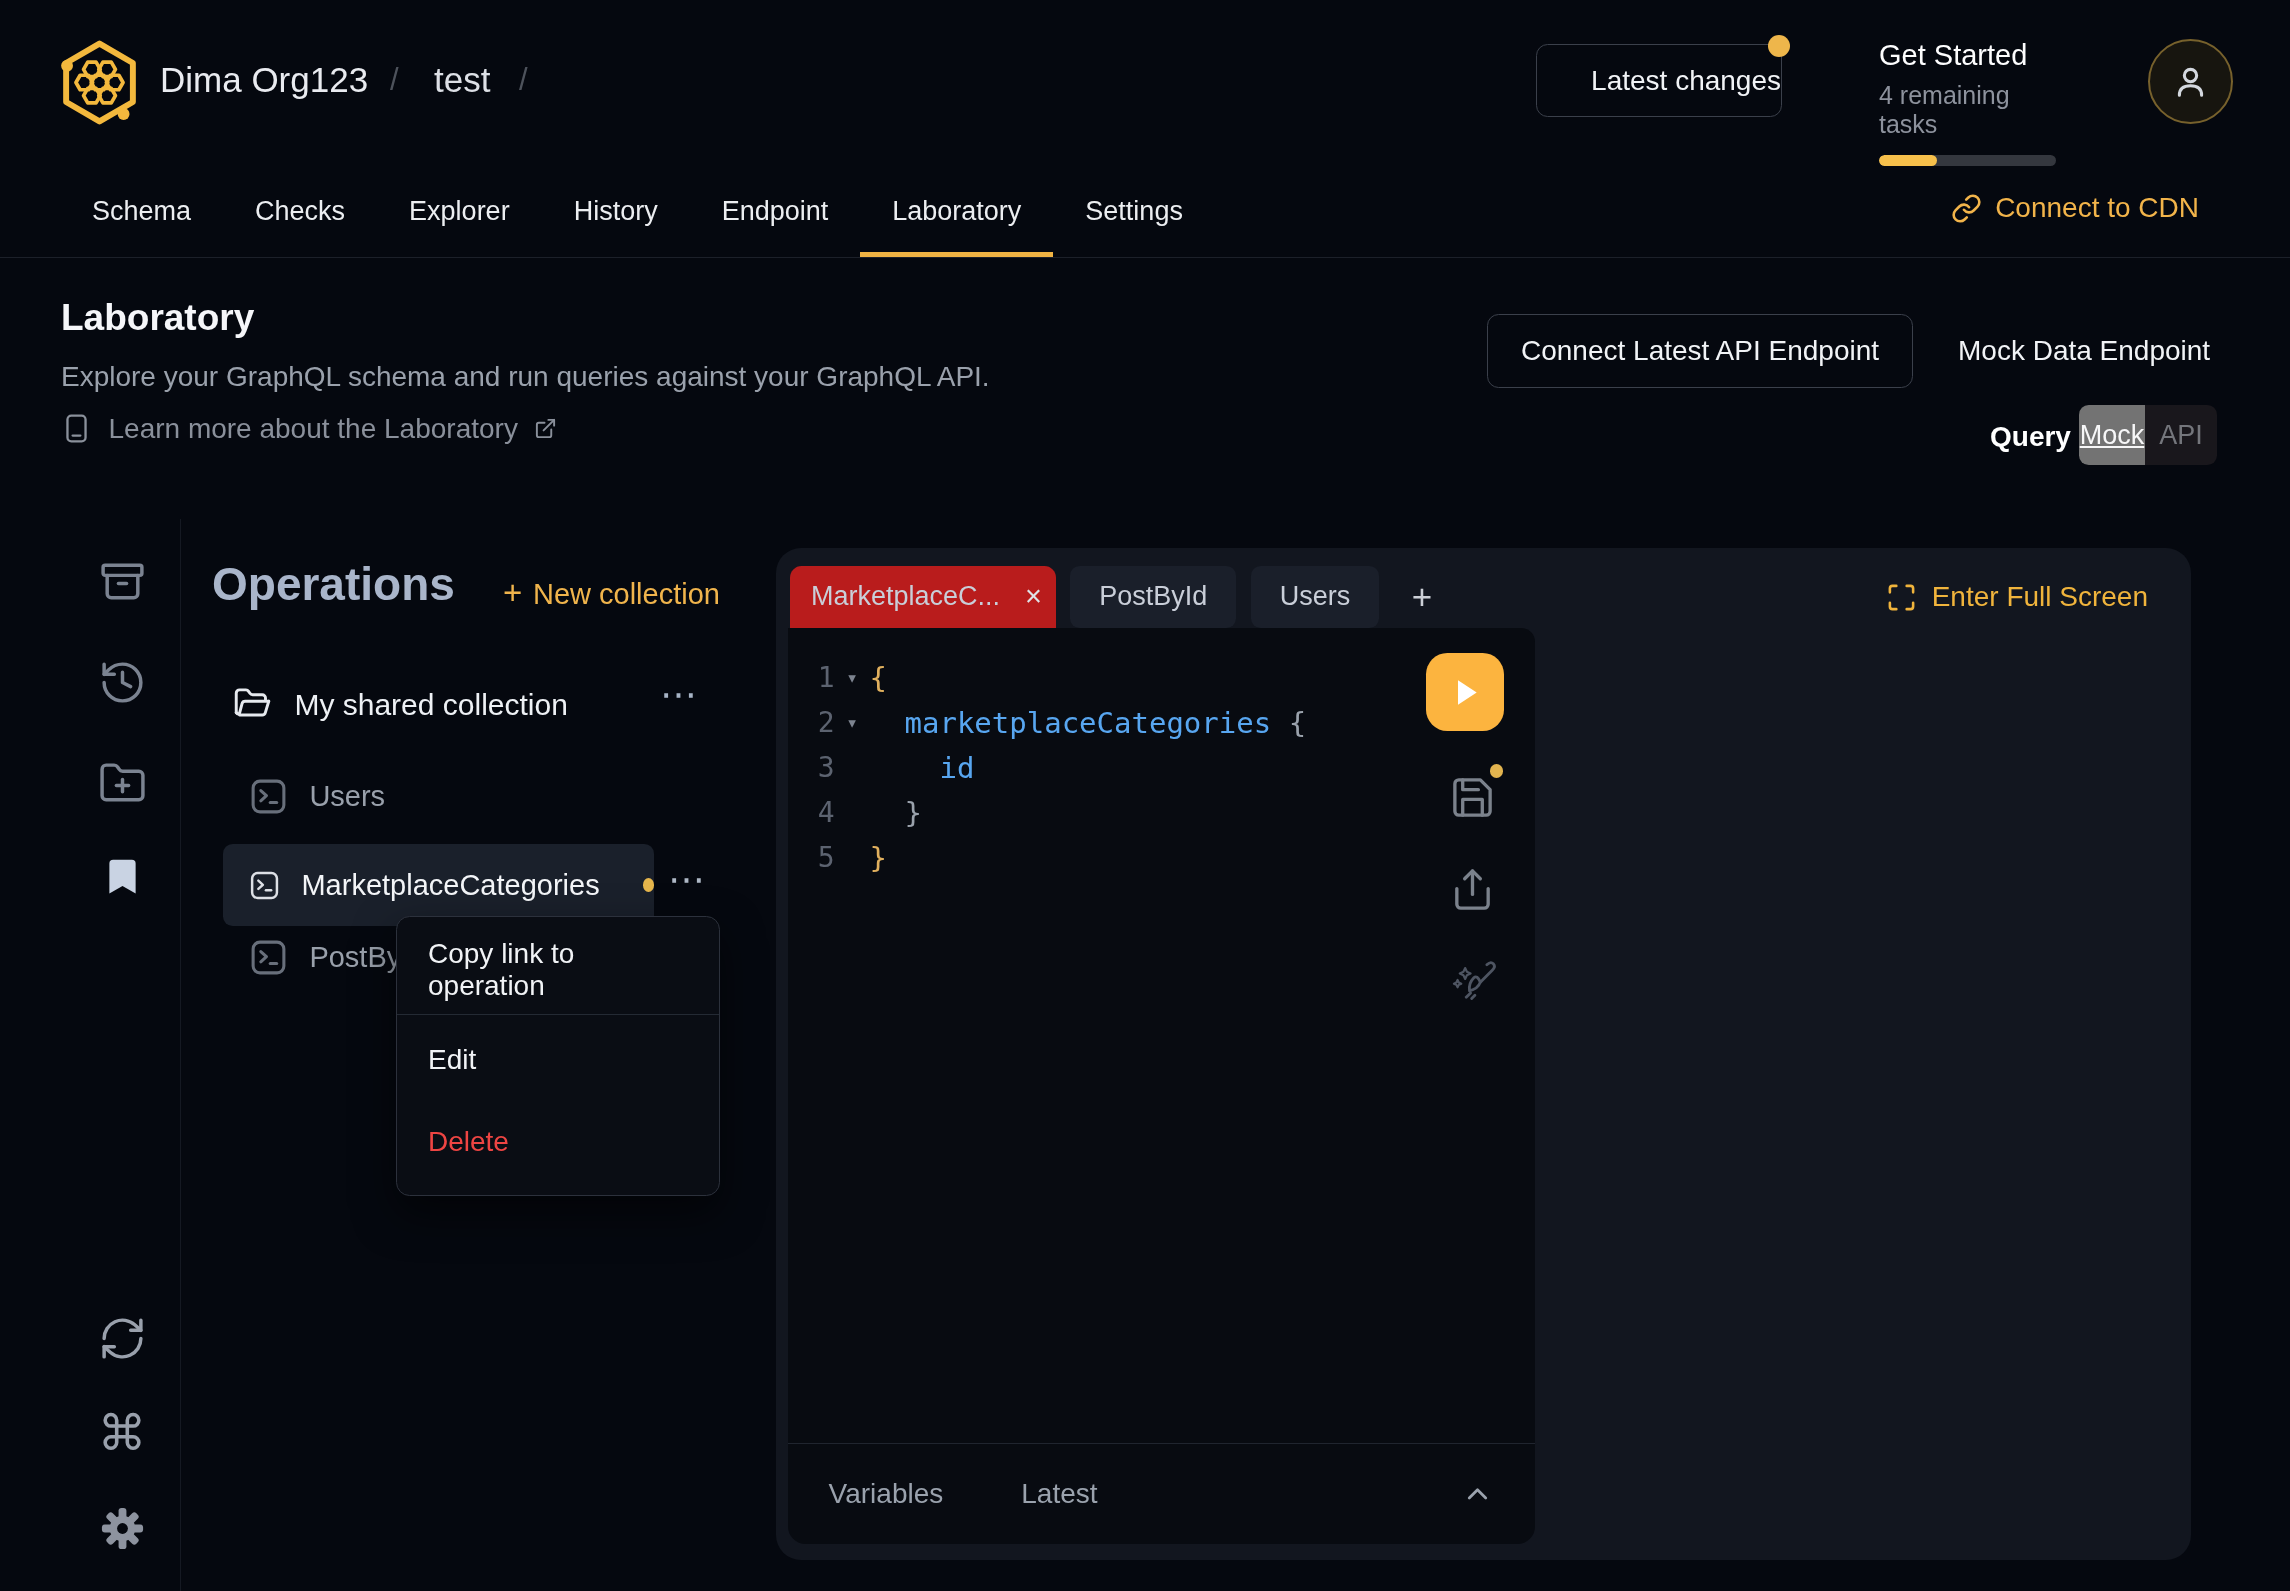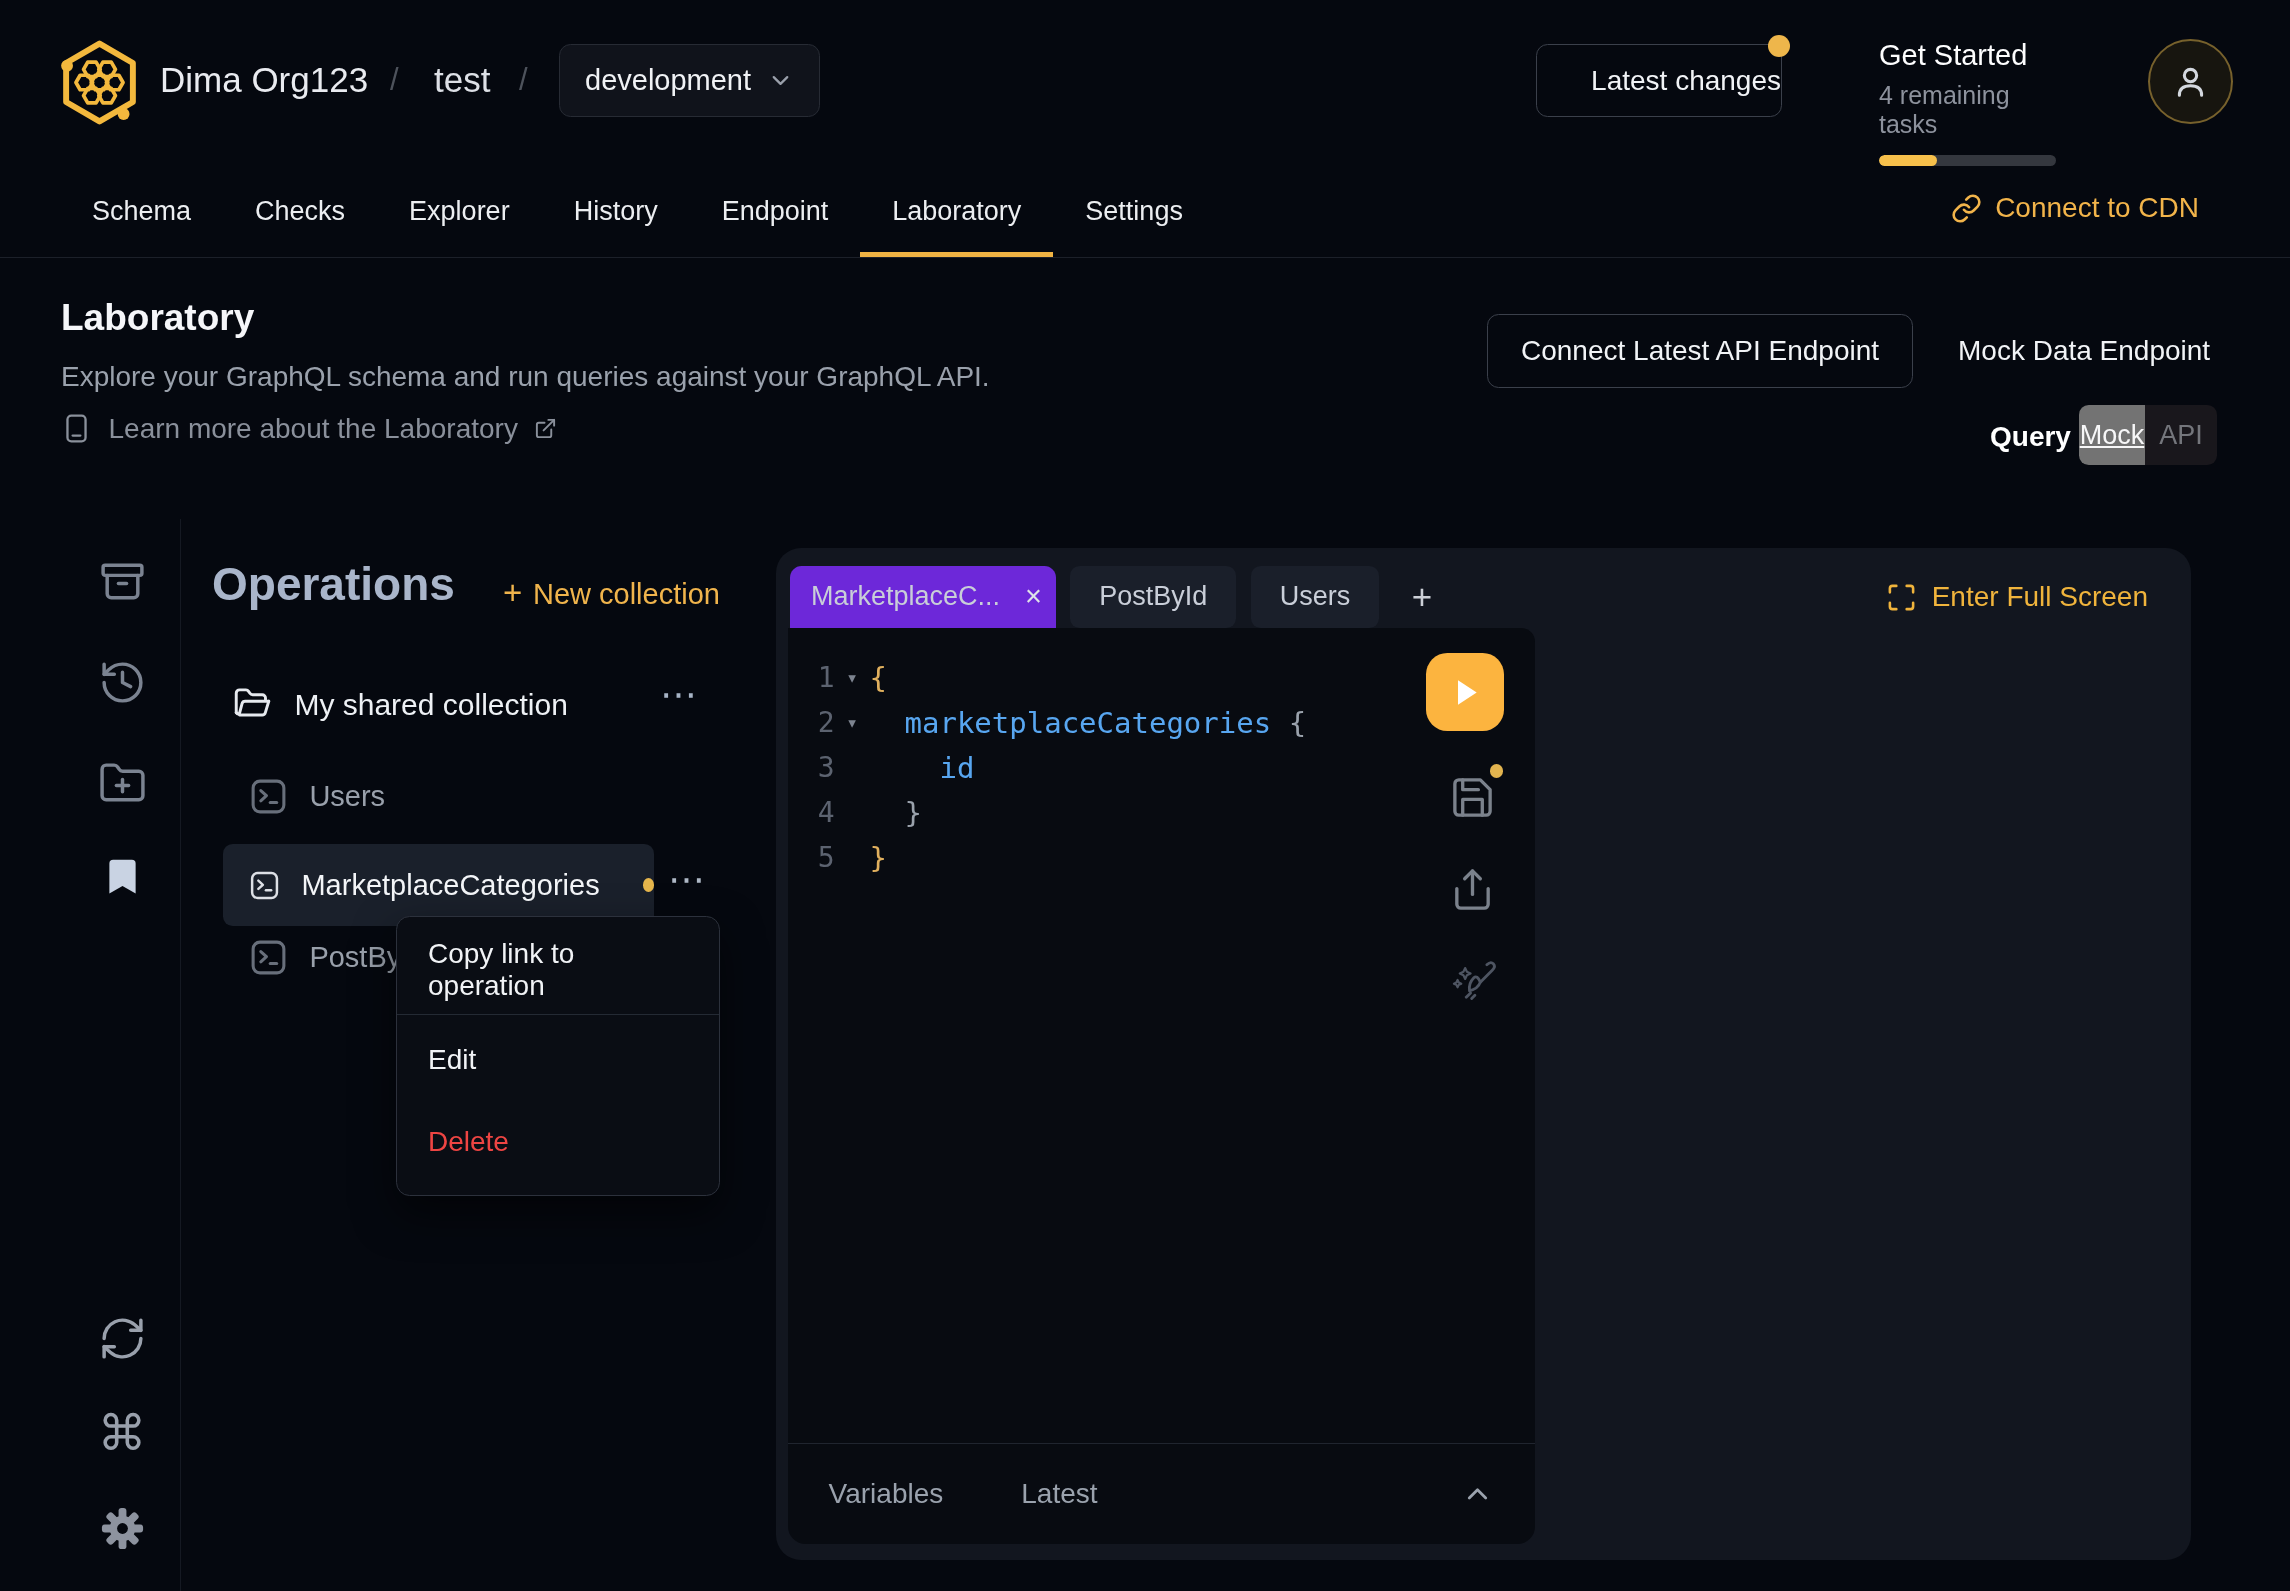--- a/index.html
+++ b/index.html
@@ -105,21 +105,21 @@
   .ctx-item.danger { color:#ee4543; }
   .ctx-divider { height:1px; background:#242a34; margin:3.9px 0; }
 
   
   .lab-panel { left:776px; top:548px; width:1415px; height:1012px; background:#12161f; border-radius:25px; }
   .ed-tabs { position:absolute; left:13.6px; top:17.5px; display:flex; gap:14.6px; align-items:flex-end; }
   .ed-tab {
     height:62px; display:flex; align-items:center; padding:0 29px; gap:25px;
     background:#1a1f2a; border-radius:9.7px; font-size:27px; color:#c9ced8; cursor:pointer;
   }
-  .ed-tab.active { background:#6d28d9; border-radius:11.6px 11.6px 0 0; width:266px; padding:0 21.3px; }
+  .ed-tab.active { background:#b91c1c; border-radius:11.6px 11.6px 0 0; width:266px; padding:0 21.3px; }
   .ed-tab .close { margin-left:auto; font-size:29px; color:#dfe3e8; cursor:pointer; }
   .ed-newtab { width:56px; height:62px; display:flex; align-items:center; justify-content:center; font-size:35px; color:#ccd0d7; cursor:pointer; }
   .fullscreen-link { position:absolute; right:43px; top:33px; display:flex; align-items:center; gap:14.6px; color:#f0b43c; font-size:28px; cursor:pointer; }
 
   .editor {
     position:absolute; left:11.6px; top:80px; width:747px; height:916px;
     background:#080b11; border-radius:0 13.6px 17.5px 17.5px; overflow:hidden;
   }
   .code { padding-top:27px; font-family:"DejaVu Sans Mono", monospace; }
   .code-line { display:flex; align-items:center; height:45px; }
@@ -162,26 +162,20 @@
       <path d="M24.4 31.1 l-2.25 3.9 h-4.5 l-2.25-3.9 2.25-3.9 h4.5 Z"></path>
       <path d="M32.6 31.1 l-2.25 3.9 h-4.5 l-2.25-3.9 2.25-3.9 h4.5 Z"></path>
     </g>
     <circle cx="6.5" cy="15" r="3.2" fill="#f3b83d" stroke="none"></circle>
     <circle cx="37" cy="41" r="3.2" fill="#f3b83d" stroke="none"></circle>
   </svg>
   <span class="abs crumb-org">Dima Org123</span>
   <span class="abs crumb-sep1">/</span>
   <span class="abs crumb-project">test</span>
   <span class="abs crumb-sep2">/</span>
-  <div class="abs target-select">
-    <span class="val">development</span>
-    <svg width="27" height="27" viewBox="0 0 24 24" fill="none" stroke="#9aa0ab" stroke-width="2" stroke-linecap="round" stroke-linejoin="round">
-        <polyline points="6 9 12 15 18 9"></polyline>
-      </svg>
-  </div>
   <button class="abs latest-btn">
     <span>Latest changes</span>
     <span class="latest-dot"></span>
   </button>
   <div class="abs gs-wrap">
     <div class="gs-title">Get Started</div>
     <div class="gs-sub">4 remaining tasks</div>
     <div class="gs-bar">
         <div class="gs-fill" style="width: 33%;"></div>
       </div>

